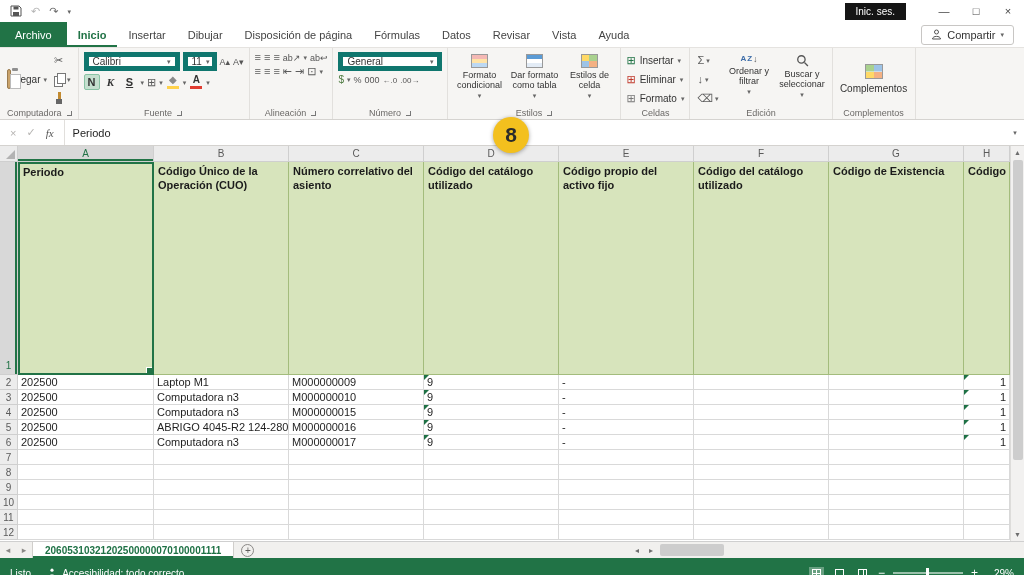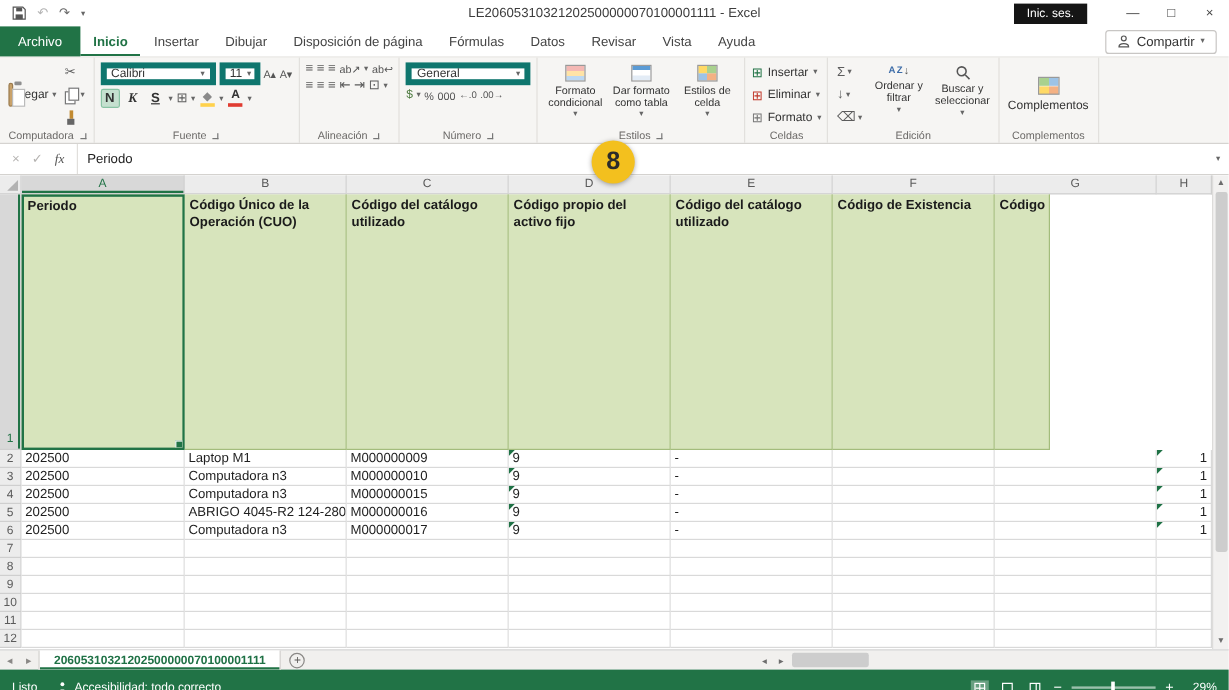--- a/index.html
+++ b/index.html
@@ -162,21 +162,20 @@
     <div class="qat">
       <svg width="12" height="12" viewBox="0 0 12 12">
           <path d="M1 1 h8 l2 2 v8 h-10 z" fill="none" stroke="#555"></path>
           <rect x="3" y="7" width="6" height="4" fill="#555"></rect>
           <rect x="3.5" y="1.5" width="5" height="3" fill="#555"></rect>
         </svg>
       <span class="glyph dim">↶</span>
       <span class="glyph">↷</span>
       <span class="dd"></span>
     </div>
-    <div class="tb-title">LE20605310321202500000070100001111 - Excel</div>
     <div class="tb-right">
       <span class="signin">Inic. ses.</span>
       <span class="winbtn">—</span>
       <span class="winbtn">□</span>
       <span class="winbtn">×</span>
     </div>
   </div>
 
   <div class="tabsrow">
     <div class="file-tab">Archivo</div>
@@ -430,20 +429,21 @@
       <div class="ch c-d">D</div>
       <div class="ch c-e">E</div>
       <div class="ch c-f">F</div>
       <div class="ch c-g">G</div>
       <div class="ch c-h">H</div>
     </div>
     <div class="grid-row header-row">
       <div class="cell rowhead c-rh">1</div>
       <div class="cell hcell a1 c-a">Periodo</div>
       <div class="cell hcell c-b">Código Único de la Operación (CUO)</div>
+      <div class="cell hcell c-c">Número correlativo del asiento</div>
       <div class="cell hcell c-d">Código del catálogo utilizado</div>
       <div class="cell hcell c-e">Código propio del activo fijo</div>
       <div class="cell hcell c-f">Código del catálogo utilizado</div>
       <div class="cell hcell c-g">Código de Existencia</div>
       <div class="cell hcell c-h">
           <span class="hspan">Código del Activo Fijo</span>
         </div>
     </div>
     <div id="grid-rows">
         <div class="grid-row">

